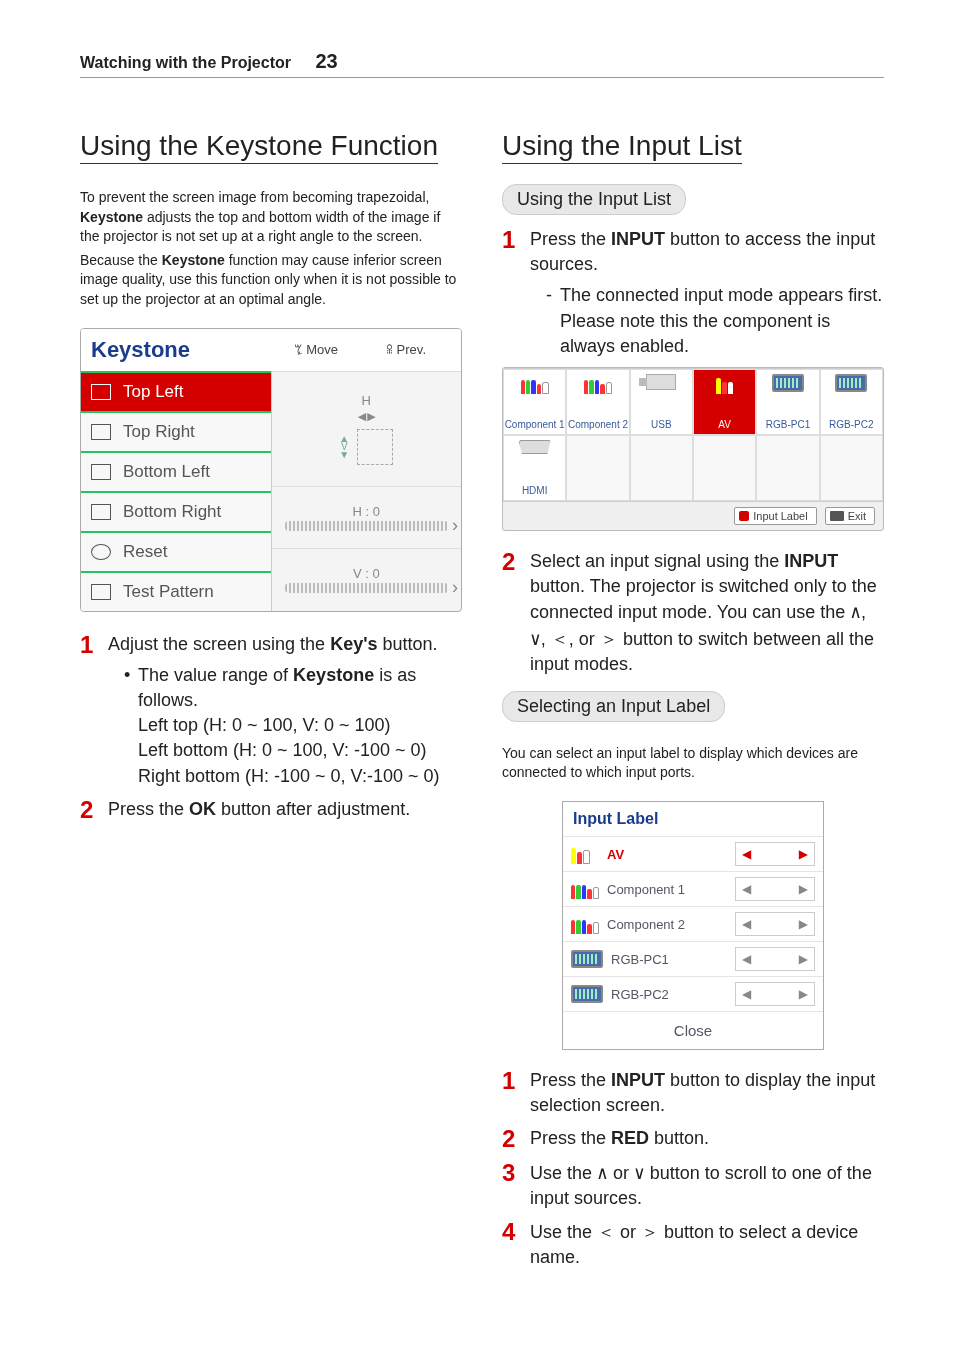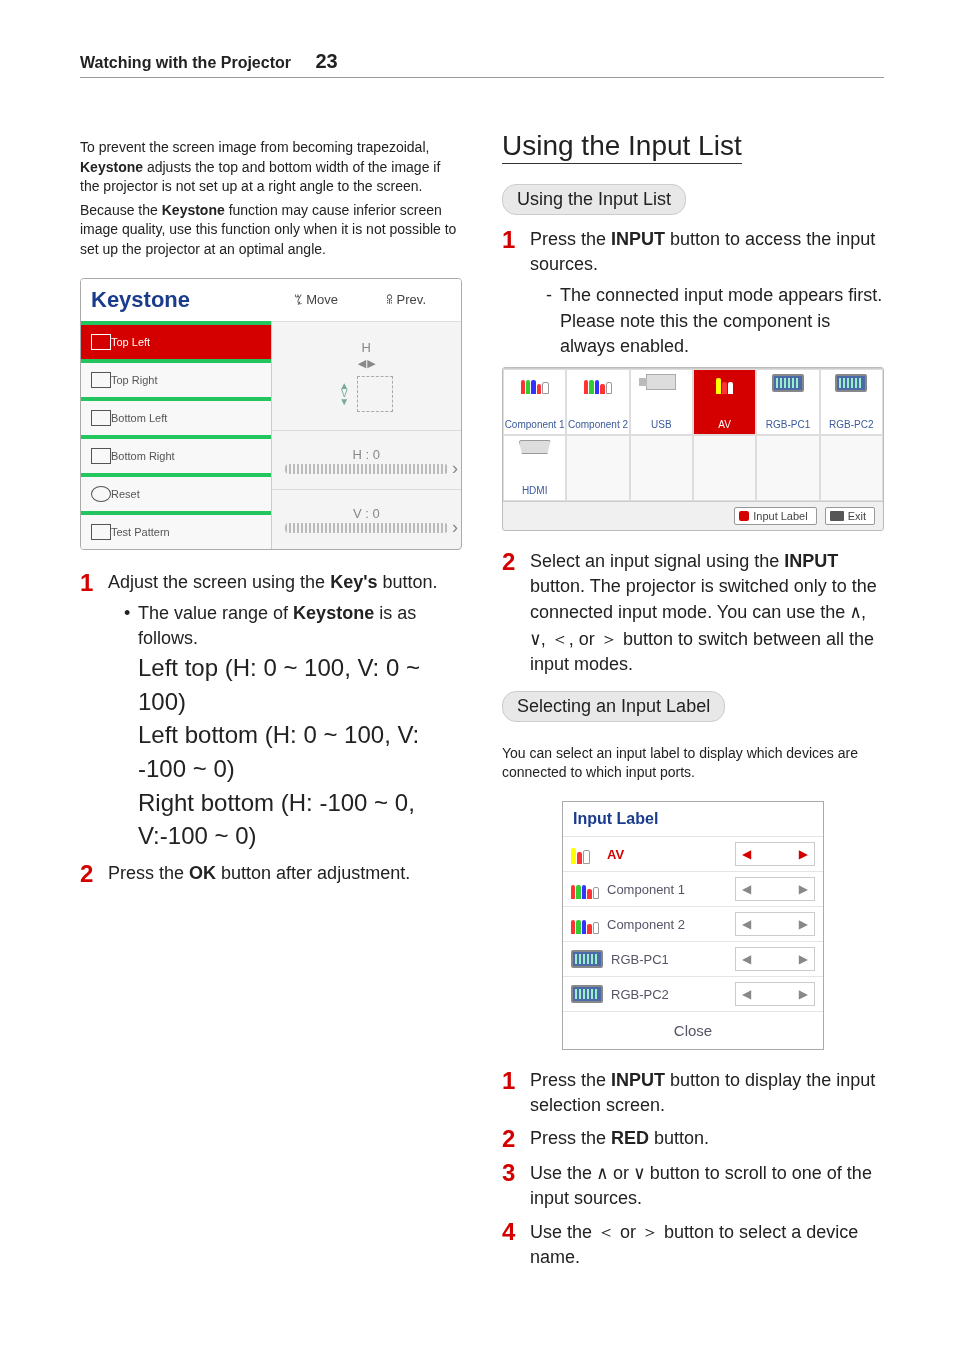--- a/index.html
+++ b/index.html
@@ -99,21 +99,21 @@
     position: absolute;
     left: 0;
   }
   .sub-bullets li.dash::before {
     content: "-";
     position: absolute;
     left: 0;
   }
   .sub-bullets .val-lines {
     display: block;
-    font-size: 24px;
+    font-size: 18px;
   }
 
   
   .keystone-panel {
     border: 1px solid #aaa;
     border-radius: 4px;
     overflow: hidden;
     margin: 10px 0 20px 0;
     background: #f4f4f4;
     font-family: Arial, sans-serif;
@@ -140,24 +140,24 @@
   .keystone-panel .panel-body {
     display: flex;
   }
   .keystone-panel .menu {
     width: 50%;
     border-right: 1px solid #ccc;
   }
   .keystone-panel .menu .menu-item {
     display: flex;
     align-items: center;
-    gap: 0;
+    gap: 12px;
     padding: 9px 10px;
-    border-top: 4px solid #22c55e;
-    font-size: 11px;
+    border-top: 2px solid #22c55e;
+    font-size: 17px;
     color: #555;
     background: #f8f8f8;
   }
   .keystone-panel .menu .menu-item.active {
     background: #d40000;
     color: #fff;
   }
   .keystone-panel .menu .mi-icon {
     width: 18px;
     height: 14px;
@@ -346,20 +346,21 @@
 
 <div class="page">
   <div class="header-line">
     <span class="section-title">Watching with the Projector</span>
     <span class="page-num">23</span>
   </div>
 
   <div class="columns">
 
     <div class="col">
+      <h2 class="sect">Using the Keystone Function</h2>
       <p class="body"><span>To prevent the screen image from becoming trapezoidal, <b>Keystone</b> adjusts the top and bottom width of the image if the projector is not set up at a right angle to the screen.</span></p>
       <p class="body" style="margin-top:-14px"><span>Because the <b>Keystone</b> function may cause inferior screen image quality, use this function only when it is not possible to set up the projector at an optimal angle.</span></p>
 
       
       <div class="keystone-panel">
         <div class="panel-header">
           <span class="title">Keystone</span>
           <span class="hint">ꔂ Move</span>
           <span class="hint">ꕉ  Prev.</span>
         </div>

